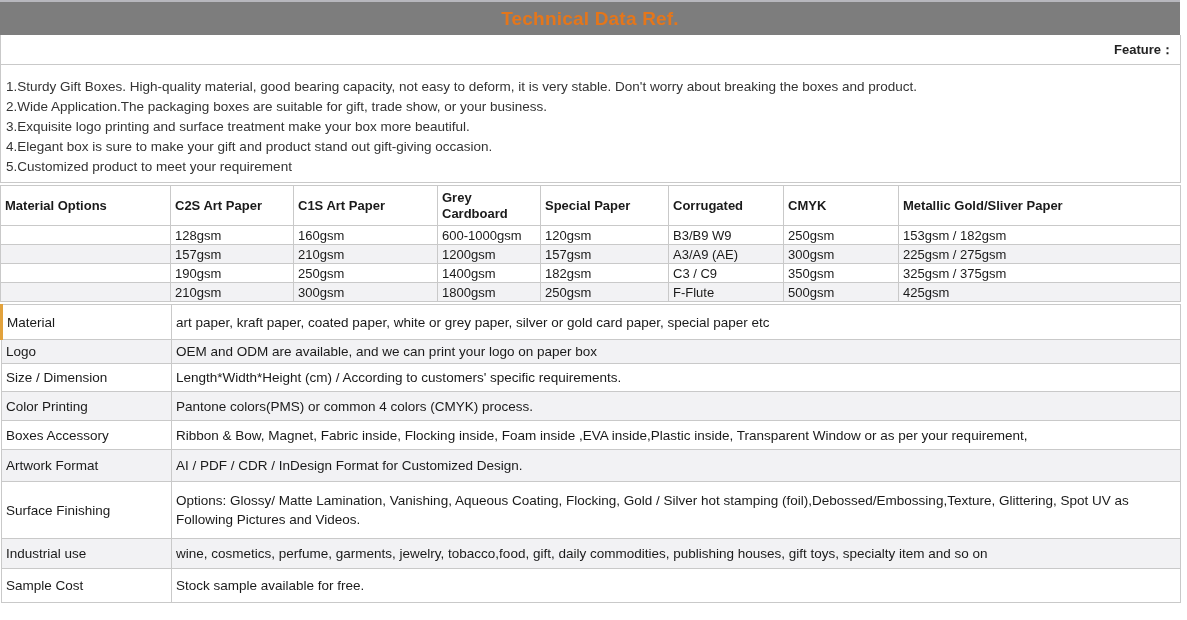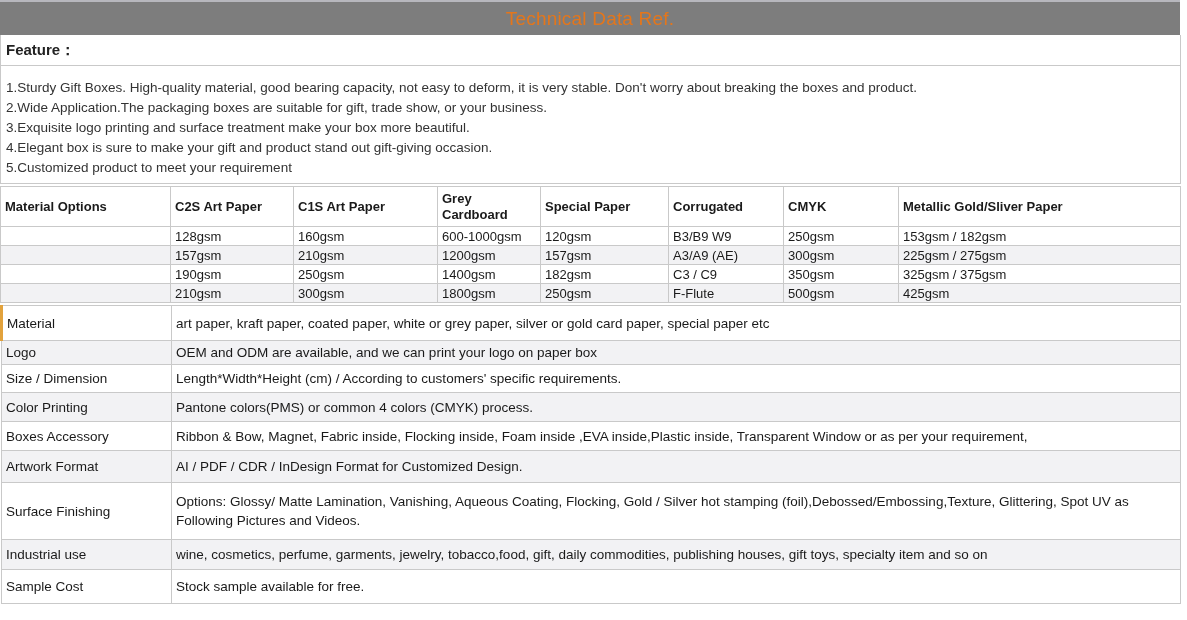--- a/index.html
+++ b/index.html
@@ -17,28 +17,28 @@
     width:1187px;height:620px;background:#fff;overflow:hidden;
     font-family:"Liberation Sans",sans-serif;color:var(--text-dark);
   }
   .page{width:1187px;height:620px;position:relative;background:#fff;}
   .top-strip{width:1180px;height:2px;background:#B7B7BD;}
   .title-bar{
     width:1180px;height:33px;background:var(--bar-gray);
     display:flex;align-items:center;justify-content:center;
   }
   .title-text{
-    color:var(--accent-orange);font-weight:normal;font-size:19px;letter-spacing:.2px;
+    color:var(--accent-orange);font-weight:bold;font-size:19px;letter-spacing:.2px;
   }
   .feature-section{
     width:1181px;border:1px solid var(--border-gray);border-top:none;
   }
   .feature-heading{
-    font-size:15px;font-weight:bold;color:#222;
-    padding:6px 6px 5px 5px;border-bottom:1px solid var(--border-gray);
+    font-size:13px;font-weight:bold;color:#222;
+    padding:6px 6px 5px 5px;border-bottom:1px solid var(--border-gray);text-align:right;
   }
   .feature-list{
     padding:12px 6px 5px 5px;font-size:13.5px;color:var(--text-body);line-height:20px;
   }
   table{
     border-collapse:collapse;table-layout:fixed;width:1181px;
   }
   .materials-table{margin-top:2px;font-size:13px;}
   .materials-table th,.materials-table td{
     border:1px solid var(--border-gray);text-align:left;vertical-align:middle;

